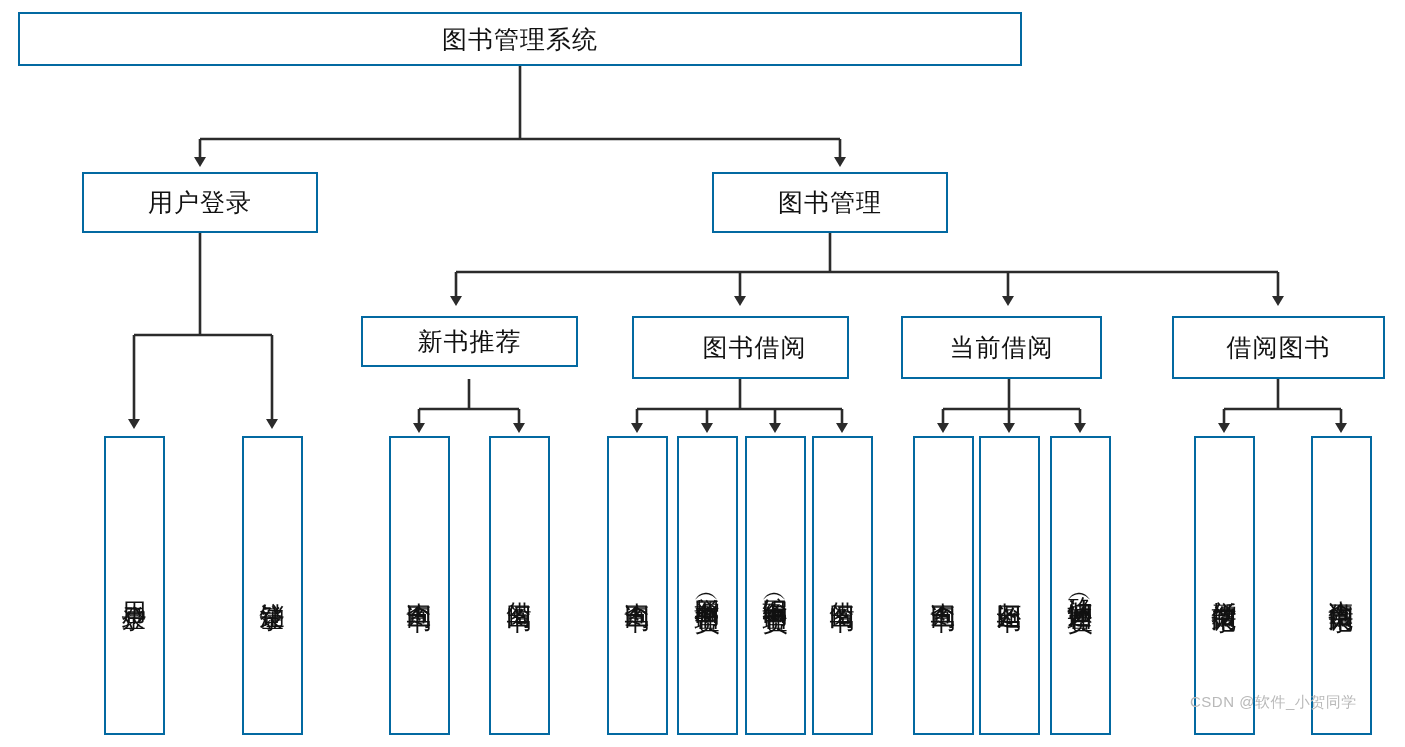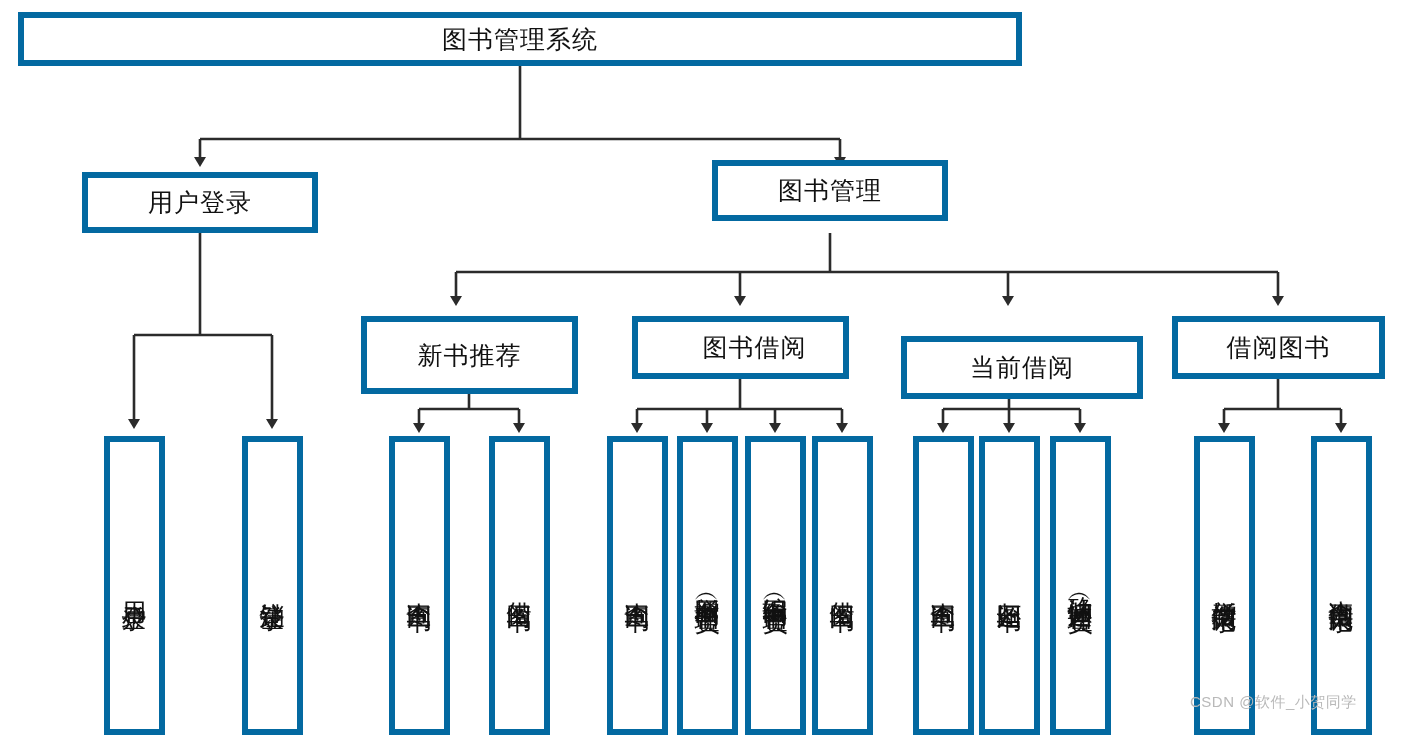--- a/index.html
+++ b/index.html
@@ -1,20 +1,20 @@
 <!DOCTYPE html>
 <html><head>
 <meta charset="utf-8">
 <style>
   html,body{margin:0;padding:0;background:#ffffff;}
   body{width:1405px;height:747px;position:relative;overflow:hidden;
        font-family:"Liberation Sans","DejaVu Sans",sans-serif;}
   #diagram{position:absolute;left:0;top:0;width:1405px;height:747px;}
   .node{position:absolute;box-sizing:border-box;background:#ffffff;
-        border:6px solid #0369a1;display:flex;align-items:center;
+        border:2px solid #0369a1;display:flex;align-items:center;
         justify-content:center;}
   .node .lbl{color:#111111;line-height:1.0;text-align:center;}
   .h-node .lbl{font-size:25px;letter-spacing:1px;}
   .root .lbl{font-size:25px;letter-spacing:1px;}
   .leaf{writing-mode:vertical-rl;text-orientation:upright;}
   .leaf .lbl{writing-mode:vertical-rl;text-orientation:upright;
              font-size:25px;line-height:1.12;letter-spacing:2px;
              white-space:nowrap;}
   .watermark{position:absolute;left:1190px;top:693px;font-size:15px;
              color:#b9b9b9;white-space:nowrap;letter-spacing:0.5px;}
@@ -72,31 +72,31 @@
   </g>
 </svg>
 
 <div class="node root" style="left:18px;top:12px;width:1004px;height:54px;">
   <span class="lbl">图书管理系统</span>
 </div>
 
 <div class="node h-node" style="left:82px;top:172px;width:236px;height:61px;">
   <span class="lbl">用户登录</span>
 </div>
-<div class="node h-node" style="left:712px;top:160px;width:236px;height:61px;">
+<div class="node h-node" style="left:712px;top:172px;width:236px;height:61px;">
   <span class="lbl">图书管理</span>
 </div>
 
-<div class="node h-node" style="left:361px;top:316px;width:217px;height:78px;">
+<div class="node h-node" style="left:361px;top:316px;width:217px;height:51px;">
   <span class="lbl">新书推荐</span>
 </div>
 <div class="node h-node" style="left:632px;top:316px;width:217px;height:63px;padding-left:28px;">
   <span class="lbl">图书借阅</span>
 </div>
-<div class="node h-node" style="left:901px;top:316px;width:242px;height:63px;margin-top:20px;">
+<div class="node h-node" style="left:901px;top:316px;width:201px;height:63px;">
   <span class="lbl">当前借阅</span>
 </div>
 <div class="node h-node" style="left:1172px;top:316px;width:213px;height:63px;">
   <span class="lbl">借阅图书</span>
 </div>
 
 <div class="node leaf" style="left:104px;top:436px;width:61px;height:299px;">
   <span class="lbl">用户登录</span>
 </div>
 <div class="node leaf" style="left:242px;top:436px;width:61px;height:299px;">

